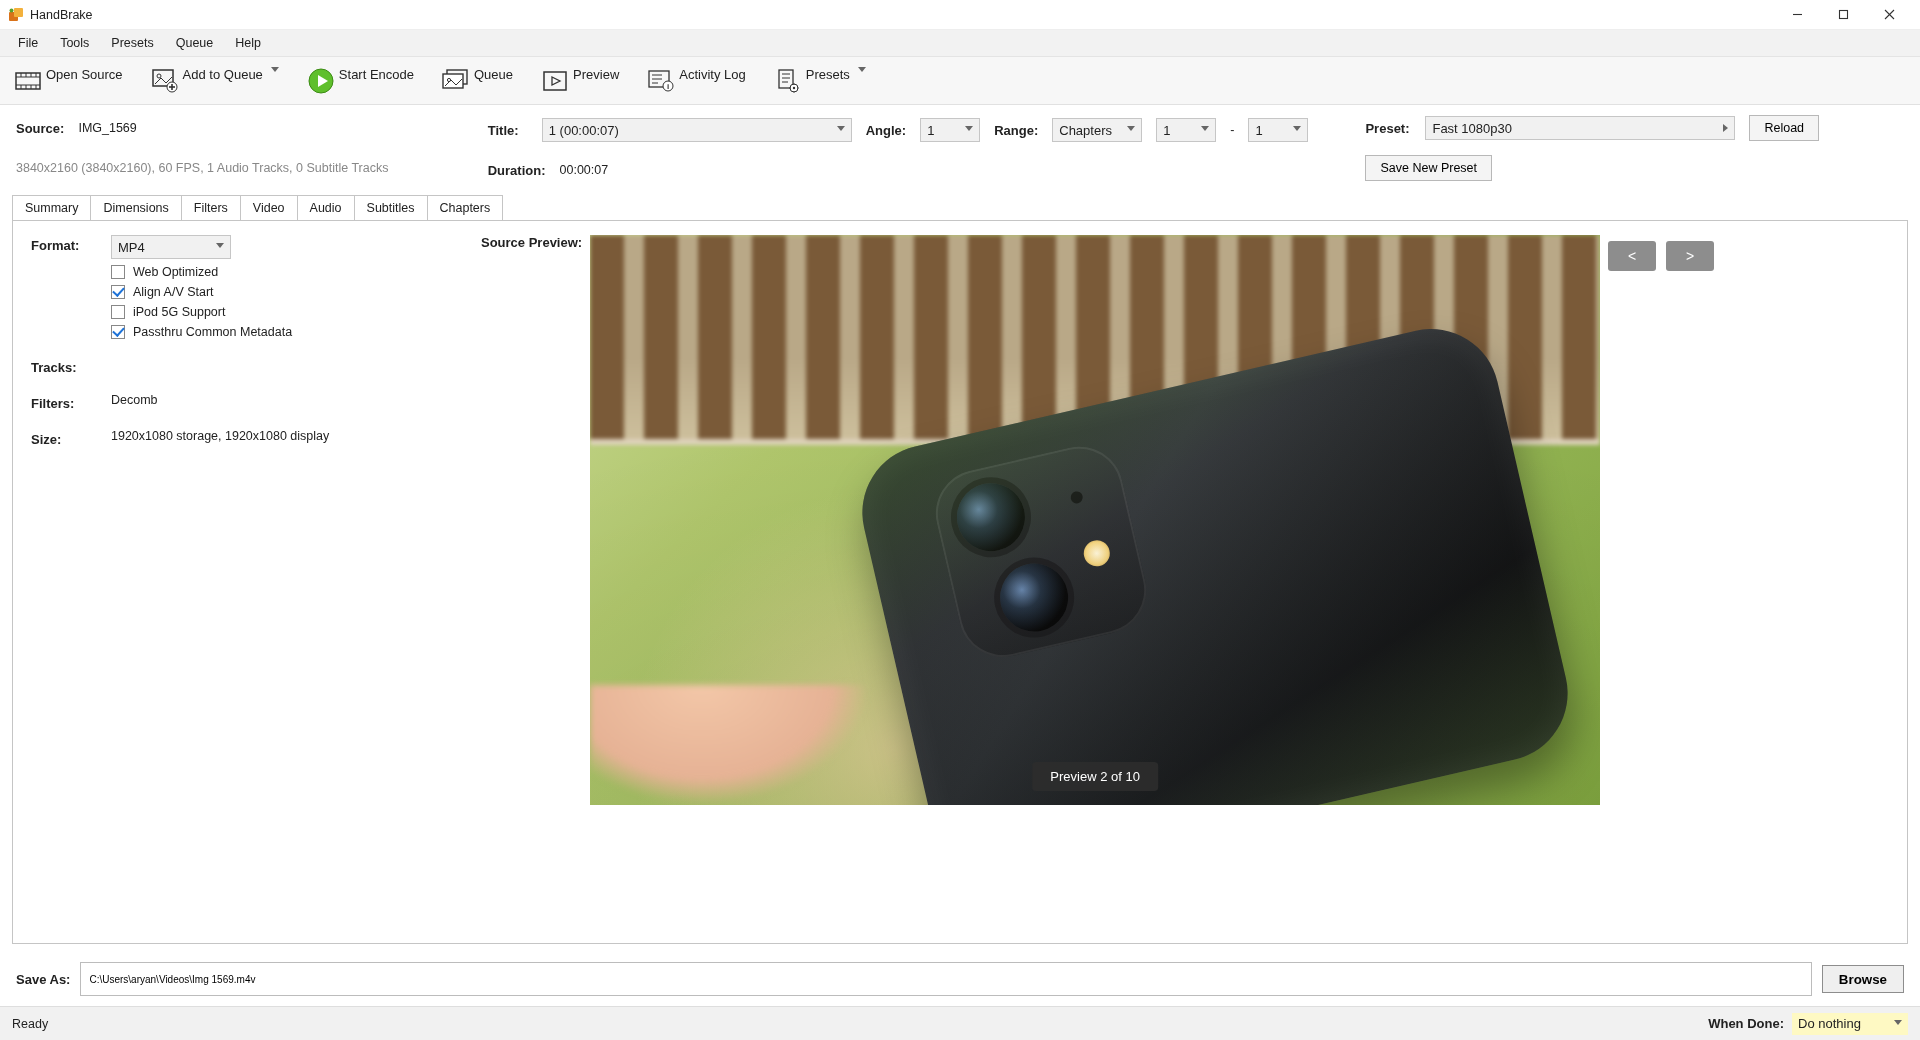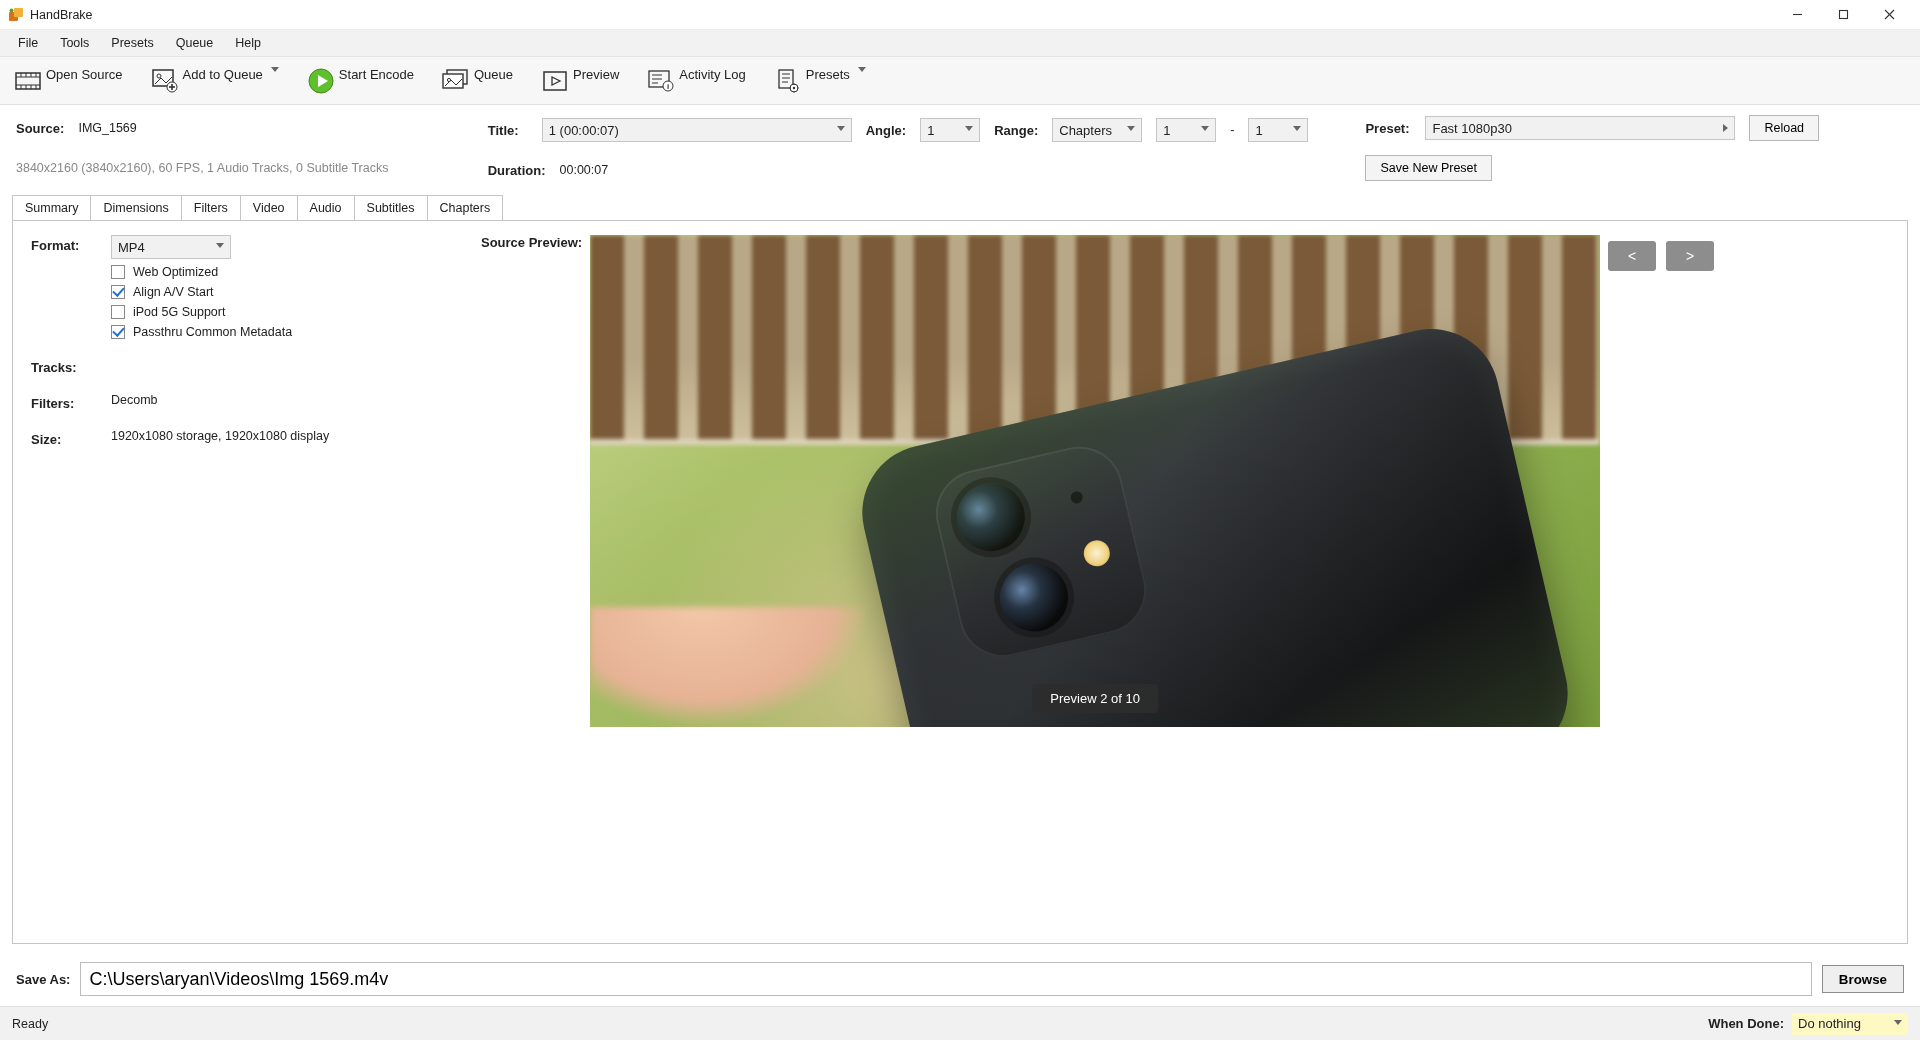--- a/index.html
+++ b/index.html
@@ -59,21 +59,21 @@
 .field-row { display:flex; align-items:flex-start; gap:12px;}
 .field-label { width:68px; font-weight:600; font-size:13px; padding-top:3px;}
 .format-block{display:flex;flex-direction:column;gap:6px;}
 .chk { display:flex; align-items:flex-end; gap:8px; font-size:12.5px;}
 .chkbox{width:14px;height:14px;border:1px solid #888;background:#fff;display:flex;align-items:center;justify-content:center;}
 .chkbox.checked::after{content:"";width:9px;height:5px;border-left:2px solid #1e73d8;border-bottom:2px solid #1e73d8;transform:rotate(-48deg);margin-top:-3px;}
 .tracks-list{display:flex;flex-direction:column;gap:5px;font-size:12.5px;}
 
 .preview-area{flex:1;display:flex;flex-direction:row;gap:8px;min-width:0;}
 .preview-title{font-weight:600;font-size:13px;}
-.preview-canvas{width:1010px;height:492px;position:relative;border:0;overflow:hidden;}
+.preview-canvas{width:1010px;height:570px;position:relative;border:0;overflow:hidden;}
 .img-bg{width:100%;height:100%;background:
        radial-gradient(circle at 30% 90%, rgba(255,210,180,0.5), transparent 30%),
        radial-gradient(1000px 400px at 50% 100%, rgba(0,0,0,0.08), transparent),
        linear-gradient(135deg,#c8d892 0%,#b0c66c 25%,#9cba5c 55%,#7fa43f 100%);
        position:absolute;inset:0;}
 
 .fence{position:absolute;top:0;left:0;right:0;height:210px;
        background:repeating-linear-gradient(90deg,#7a5a38 0 34px,rgba(0,0,0,0) 34px 54px),
                   linear-gradient(#b9a887 60%,#cdbf9c);
        filter:blur(2px);border-bottom:6px solid #ded2bc;}
@@ -97,21 +97,21 @@
 .hand{position:absolute;left:0;bottom:0;width:280px;height:120px;
       background:radial-gradient(ellipse at 40% 0%,#f3c7a8 0%,#e6b295 55%,transparent 70%);
       filter:blur(3px);}
 
 .preview-overlay{position:absolute;bottom:14px;left:50%;transform:translateX(-50%);
        background:rgba(44,44,44,0.92);color:#fff;padding:7px 18px;border-radius:4px;font-size:13px;}
 .preview-navrow{display:flex;gap:10px;justify-content:center;margin-top:6px;}
 .navbtn{width:48px;height:30px;background:#8d8d8d;color:#fff;display:flex;align-items:center;justify-content:center;border-radius:3px;cursor:default;font-size:14px;}
 
 .save-row{display:flex;align-items:center;gap:10px;padding:8px 16px 10px;}
-.save-input{flex:1;height:26px;border:1px solid #bcbcbc;padding:16px 8px;font-size:18px;font-family:inherit;background:#fff;}
+.save-input{flex:1;height:26px;border:1px solid #bcbcbc;padding:16px 8px;font-size:10px;font-family:inherit;background:#fff;}
 .btn-strong{height:28px;padding:0 16px;font-weight:600;border:1px solid #8d8d8d;background:#efefef;cursor:default;}
 
 .statusbar{height:34px;background:#f1f1f1;display:flex;align-items:center;padding:0 12px;gap:20px;border-top:1px solid #dedede;}
 .status-right{margin-left:auto;display:flex;align-items:center;gap:8px;}
 .status-right .selectlike{width:116px;height:22px;background:#fef9c3;border:none;}
 
 .flex-fill{flex:1;min-height:0;display:flex;flex-direction:column;}
 </style>
 </head>
 <body>

